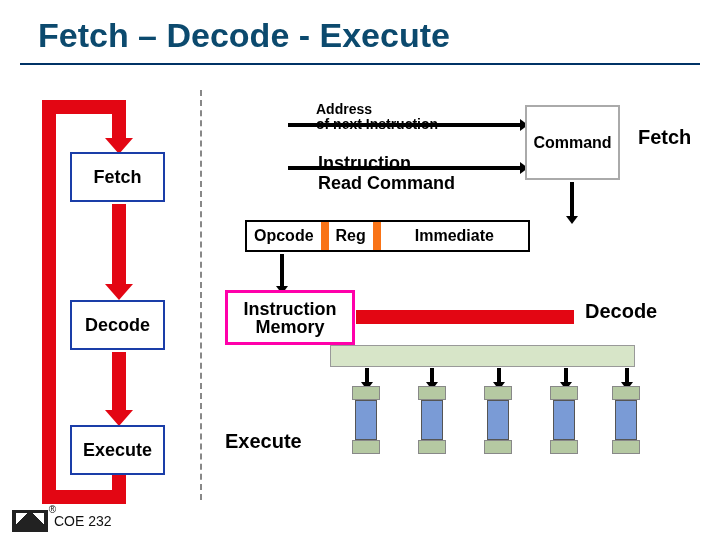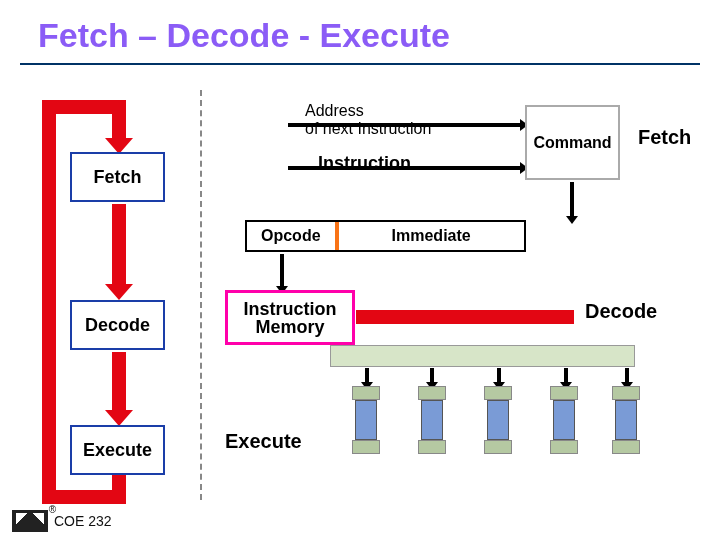--- a/index.html
+++ b/index.html
@@ -1,30 +1,30 @@
 <!DOCTYPE html>
 <html><head>
 <meta charset="utf-8">
 <style>
   * { box-sizing: border-box; margin: 0; padding: 0; }
   body { width: 720px; height: 540px; font-family: Arial, sans-serif; background: #fff; position: relative; overflow: hidden; }
   .title-wrap { border-bottom: 2px solid #003366; margin: 10px 20px 0 20px; padding-left: 18px; }
-  .title { font-size: 34px; font-weight: bold; color: #8b5cf6; padding: 6px 0 8px 0; }
+  .title { font-size: 34px; font-weight: bold; color: #0c4a6e; padding: 6px 0 8px 0; }
   .canvas { position: absolute; left: 0; top: 70px; width: 720px; height: 470px; }
   .box { position: absolute; border: 2px solid #000; background: #fff; display: flex; align-items: center; justify-content: center; font-weight: bold; font-size: 18px; }
   .fetch-box { left: 70px; top: 82px; width: 95px; height: 50px; border-color: #1a3da8; }
   .decode-box { left: 70px; top: 230px; width: 95px; height: 50px; border-color: #1a3da8; }
   .execute-box { left: 70px; top: 355px; width: 95px; height: 50px; border-color: #1a3da8; }
   .cpu-box { left: 225px; top: 40px; width: 62px; height: 50px; border-color: #aaa; font-size: 16px; }
   .mem-box { left: 525px; top: 35px; width: 95px; height: 75px; border-color: #aaa; font-size: 16px; z-index: 2; background:#fff;}
   .right-label { position: absolute; font-weight: bold; font-size: 20px; }
-  .addr-lbl { position: absolute; left: 305px; top: 32px; font-weight: normal; font-size: 16px; line-height: 1.1; z-index:3;}
+  .addr-lbl { position: absolute; left: 316px; top: 32px; font-weight: bold; font-size: 14px; line-height: 1.1; z-index:3;}
   .read-lbl { position: absolute; left: 318px; top: 84px; font-weight: bold; font-size: 18px; line-height: 1.1; z-index:3;}
   .instr-row { position: absolute; left: 245px; top: 150px; height: 32px; display: flex; border: 2px solid #000; }
-  .instr-row div { border-right: 4px solid #f97316; display:flex; align-items:center; justify-content:center; font-weight:bold; font-size:16px; padding:0 14px; }
+  .instr-row div { border-right: 8px solid #f97316; display:flex; align-items:center; justify-content:center; font-weight:bold; font-size:16px; padding:0 7px; }
   .instr-row div:last-child { border-right:none; }
   .instr-dec { position: absolute; left: 225px; top: 220px; width: 130px; height: 55px; border: 3px solid #ff00aa; background:#fff; display:flex; align-items:center; justify-content:center; text-align:center; font-weight:bold; font-size:18px; line-height:1.0; }
   .exec-lbl { position: absolute; left: 225px; top: 360px; font-weight: bold; font-size: 20px; }
   .bus-bar { position: absolute; left: 330px; top: 275px; width: 305px; height: 22px; border: 1px solid #999; background: #d7e5c8; }
   .alu-unit { position: absolute; width: 28px; height: 70px; }
   .alu-unit .top { width:28px; height:14px; background:#b5c9a2; border:1px solid #888; }
   .alu-unit .mid { width:22px; height:40px; margin-left:3px; background:#7a9bd6; border:1px solid #555; }
   .alu-unit .bot { width:28px; height:14px; background:#b5c9a2; border:1px solid #888; }
   .divider { position: absolute; left: 200px; top: 20px; height: 410px; border-left: 2px dashed #888; }
   .arrow-red-v { position:absolute; width:14px; background:#e30613; }
@@ -79,26 +79,28 @@
   <div class="arrow-thin r" style="left:288px; top:53px; width:232px; height:4px;" data-name="arrow-cpu-to-mem-addr"></div>
   <div class="arrow-thin r" style="left:288px; top:96px; width:232px; height:4px;" data-name="arrow-cpu-to-mem-read"></div>
   <div class="arrow-thin d" style="left:570px; top:112px; width:4px; height:34px;" data-name="arrow-mem-to-instr"></div>
 
   <div class="addr-lbl" data-name="address-label">
     <span data-name="addr-l1">Address</span><br>
     <span data-name="addr-l2">of next Instruction</span>
   </div>
   <div class="read-lbl" data-name="read-command-label">
     <span data-name="read-l1">Instruction</span><br>
+    <span data-name="read-l2">Read Command</span>
   </div>
   <div class="right-label" style="left:638px; top:56px;" data-name="right-fetch-label">Fetch</div>
 
   <div class="instr-row" data-name="instruction-fields">
     <div data-name="field-opcode">Opcode</div>
-    <div data-name="field-immediate" style="padding:0 53px;">Immediate</div>
+    <div data-name="field-reg">Reg</div>
+    <div data-name="field-immediate" style="padding:0 34px;">Immediate</div>
   </div>
 
   <div class="arrow-thin d" style="left:280px; top:184px; width:4px; height:32px;" data-name="arrow-opcode-to-decoder"></div>
 
   <div class="instr-dec" data-name="instruction-decoder-box">
     <div><span data-name="decoder-l1">Instruction</span><br><span data-name="decoder-l2">Memory</span></div>
   </div>
   <div class="right-label" style="left:585px; top:230px;" data-name="right-decode-label">Decode</div>
 
   <div class="arrow-red-h" style="left:356px; top:240px; width:218px;" data-name="arrow-decoder-out"></div>

